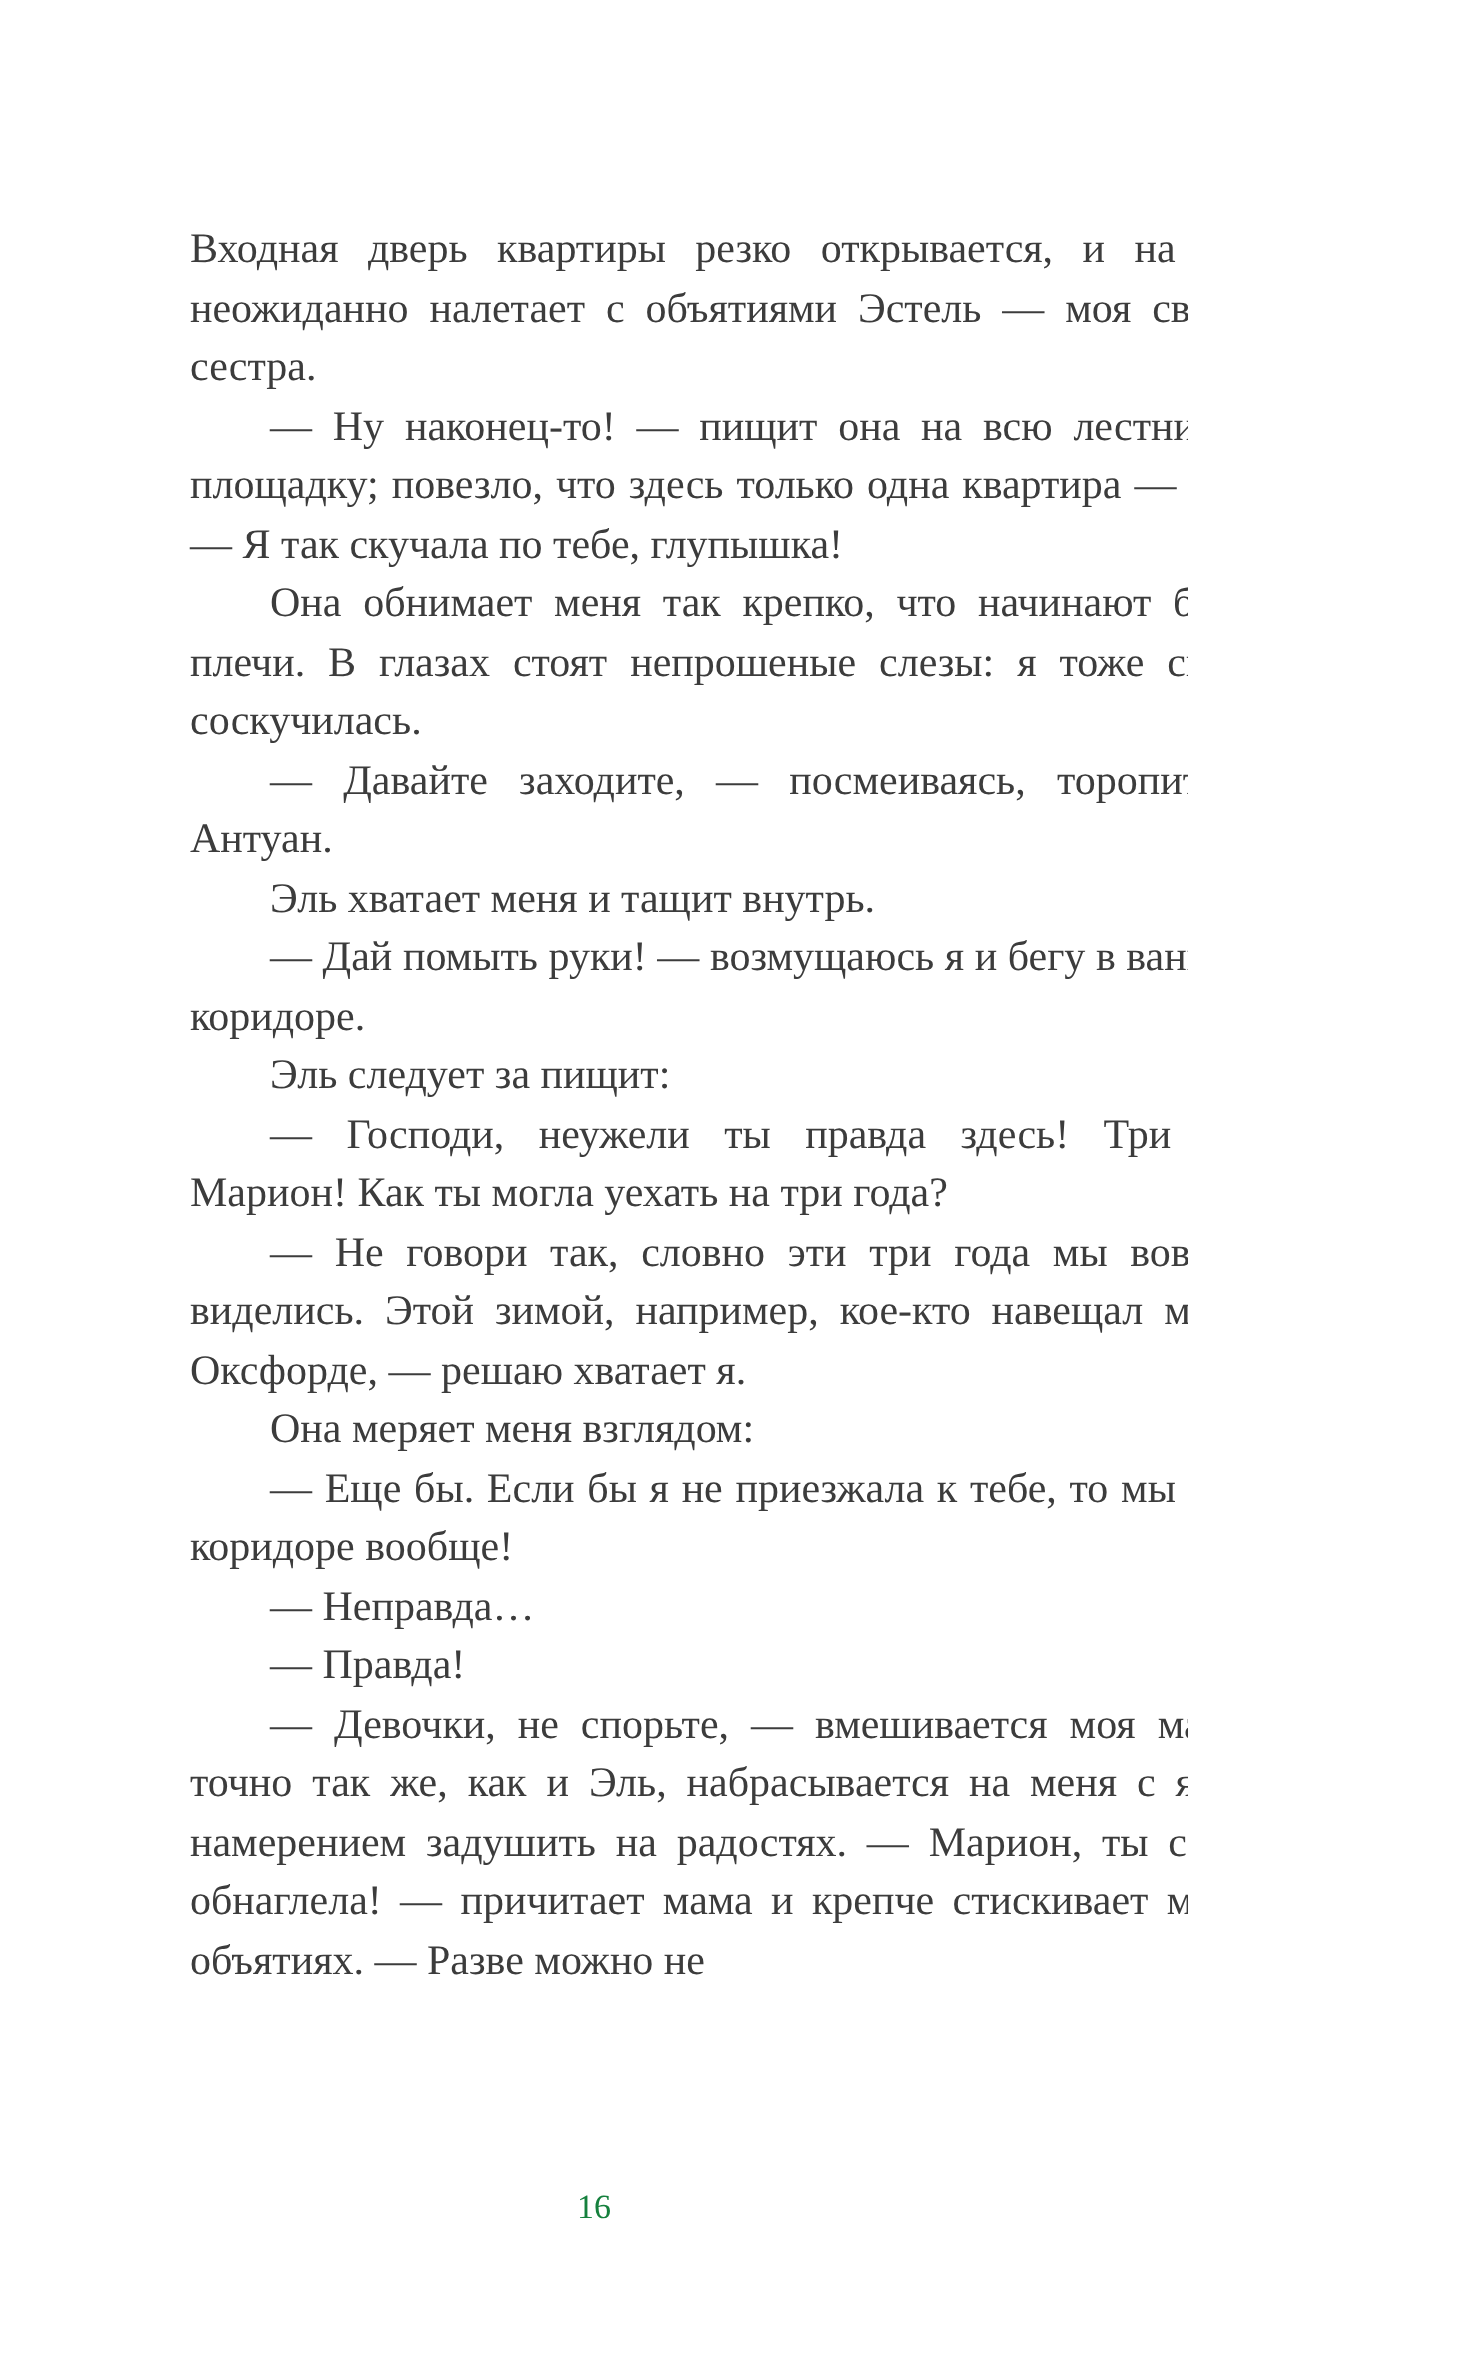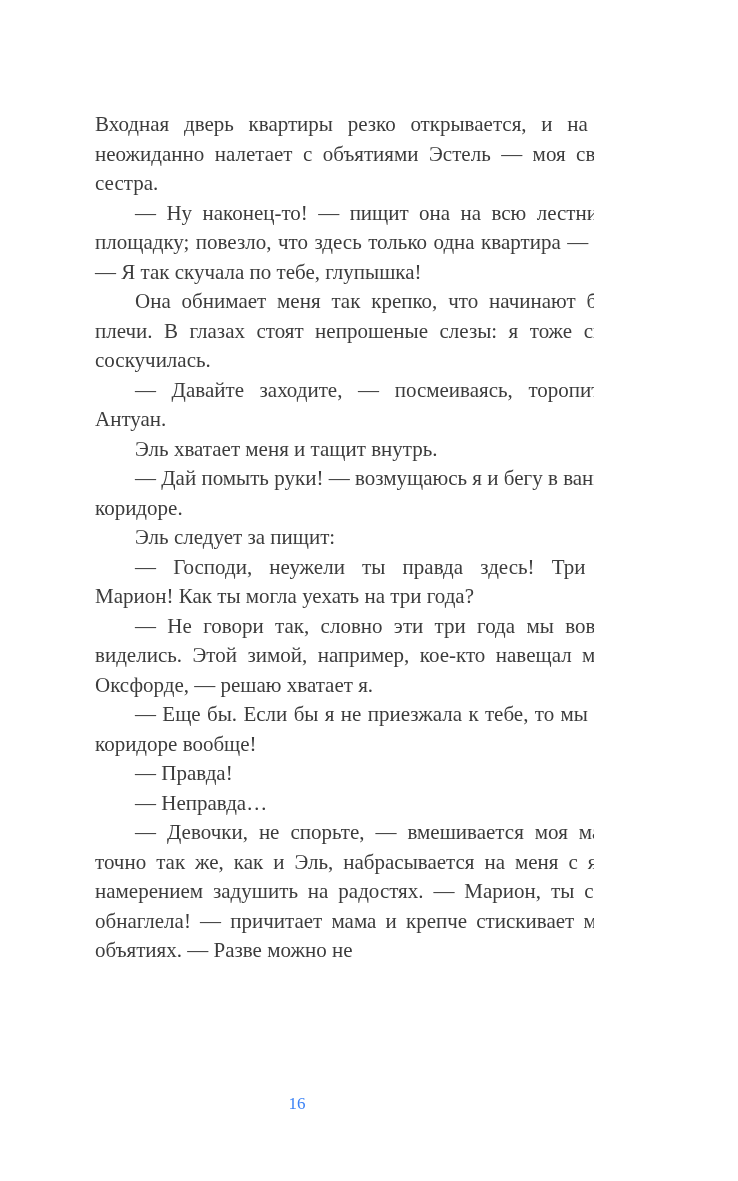--- a/index.html
+++ b/index.html
@@ -35,36 +35,37 @@
     text-indent: 40px;
   }
   .page-number {
     position: absolute;
     left: 0;
     right: 0;
     top: 1094px;
     text-align: center;
     font-size: 17px;
     line-height: 20px;
-    color: #3b82f6;
+    color: #15803d;
   }
 </style>
 </head>
 <body>
 
 <div class="page">
   <main class="text-block">
       <p class="no-indent">Входная дверь квартиры резко открывается, и на меня неожиданно налетает с объятиями Эстель — моя сводная сестра.</p>
       <p class="indent">— Ну наконец-то! — пищит она на всю лестничную площадку; повезло, что здесь только одна квартира — наша. — Я так скучала по тебе, глупышка!</p>
       <p class="indent">Она обнимает меня так крепко, что начинают болеть плечи. В глазах стоят непрошеные слезы: я тоже сильно соскучилась.</p>
       <p class="indent">— Давайте заходите, — посмеиваясь, торопит нас Антуан.</p>
       <p class="indent">Эль хватает меня и тащит внутрь.</p>
       <p class="indent">— Дай помыть руки! — возмущаюсь я и бегу в ванную в коридоре.</p>
       <p class="indent">Эль следует за пищит:</p>
       <p class="indent">— Господи, неужели ты правда здесь! Три года, Марион! Как ты могла уехать на три года?</p>
       <p class="indent">— Не говори так, словно эти три года мы вовсе не виделись. Этой зимой, например, кое-кто навещал меня в Оксфорде, — решаю хватает я.</p>
+      <p class="indent">Она меряет меня взглядом:</p>
       <p class="indent">— Еще бы. Если бы я не приезжала к тебе, то мы бы не коридоре вообще!</p>
+      <p class="indent">— Неправда…</p>
       <p class="indent">— Правда!</p>
-      <p class="indent">— Неправда…</p>
       <p class="indent">— Девочки, не спорьте, — вмешивается моя мама и точно так же, как и Эль, набрасывается на меня с явным намерением задушить на радостях. — Марион, ты совсем обнаглела! — причитает мама и крепче стискивает меня в объятиях. — Разве можно не</p>
     </main>
   <div class="page-number">16</div>
 </div>
 
 </body></html>

